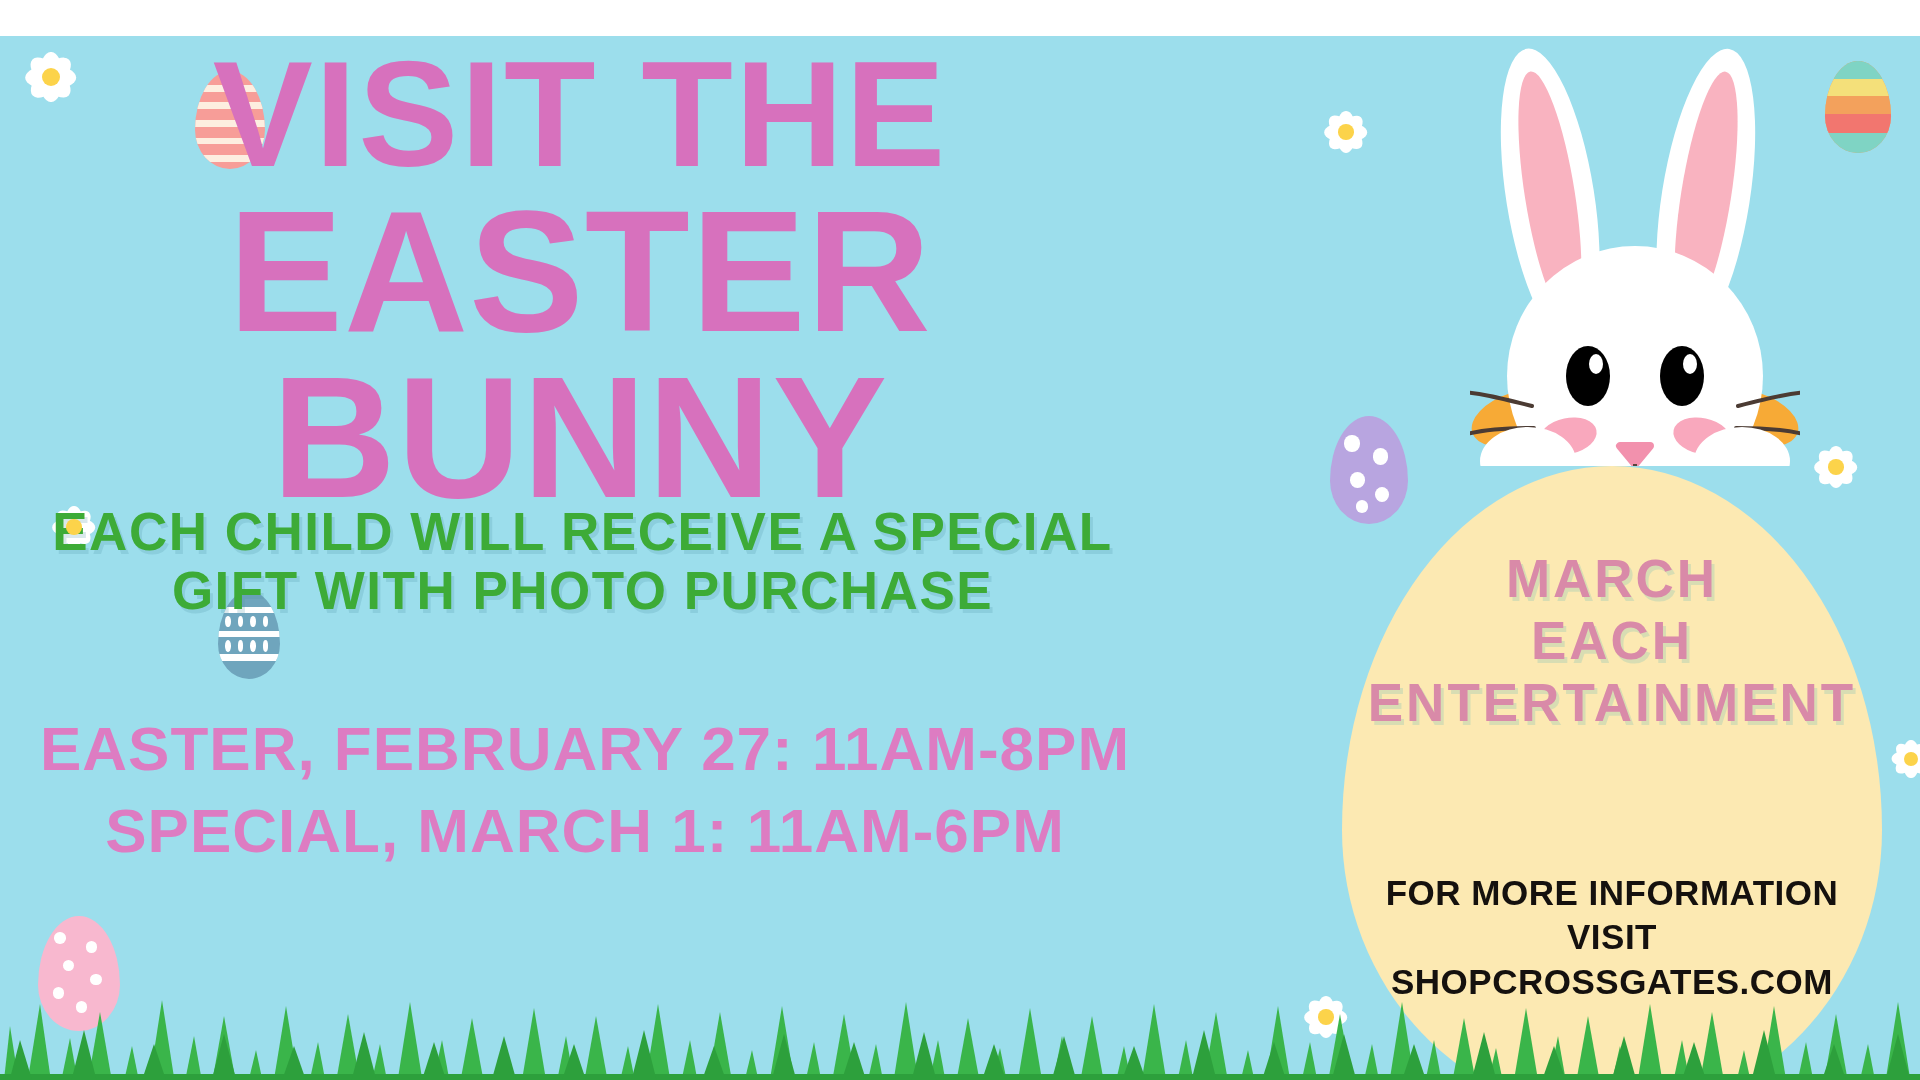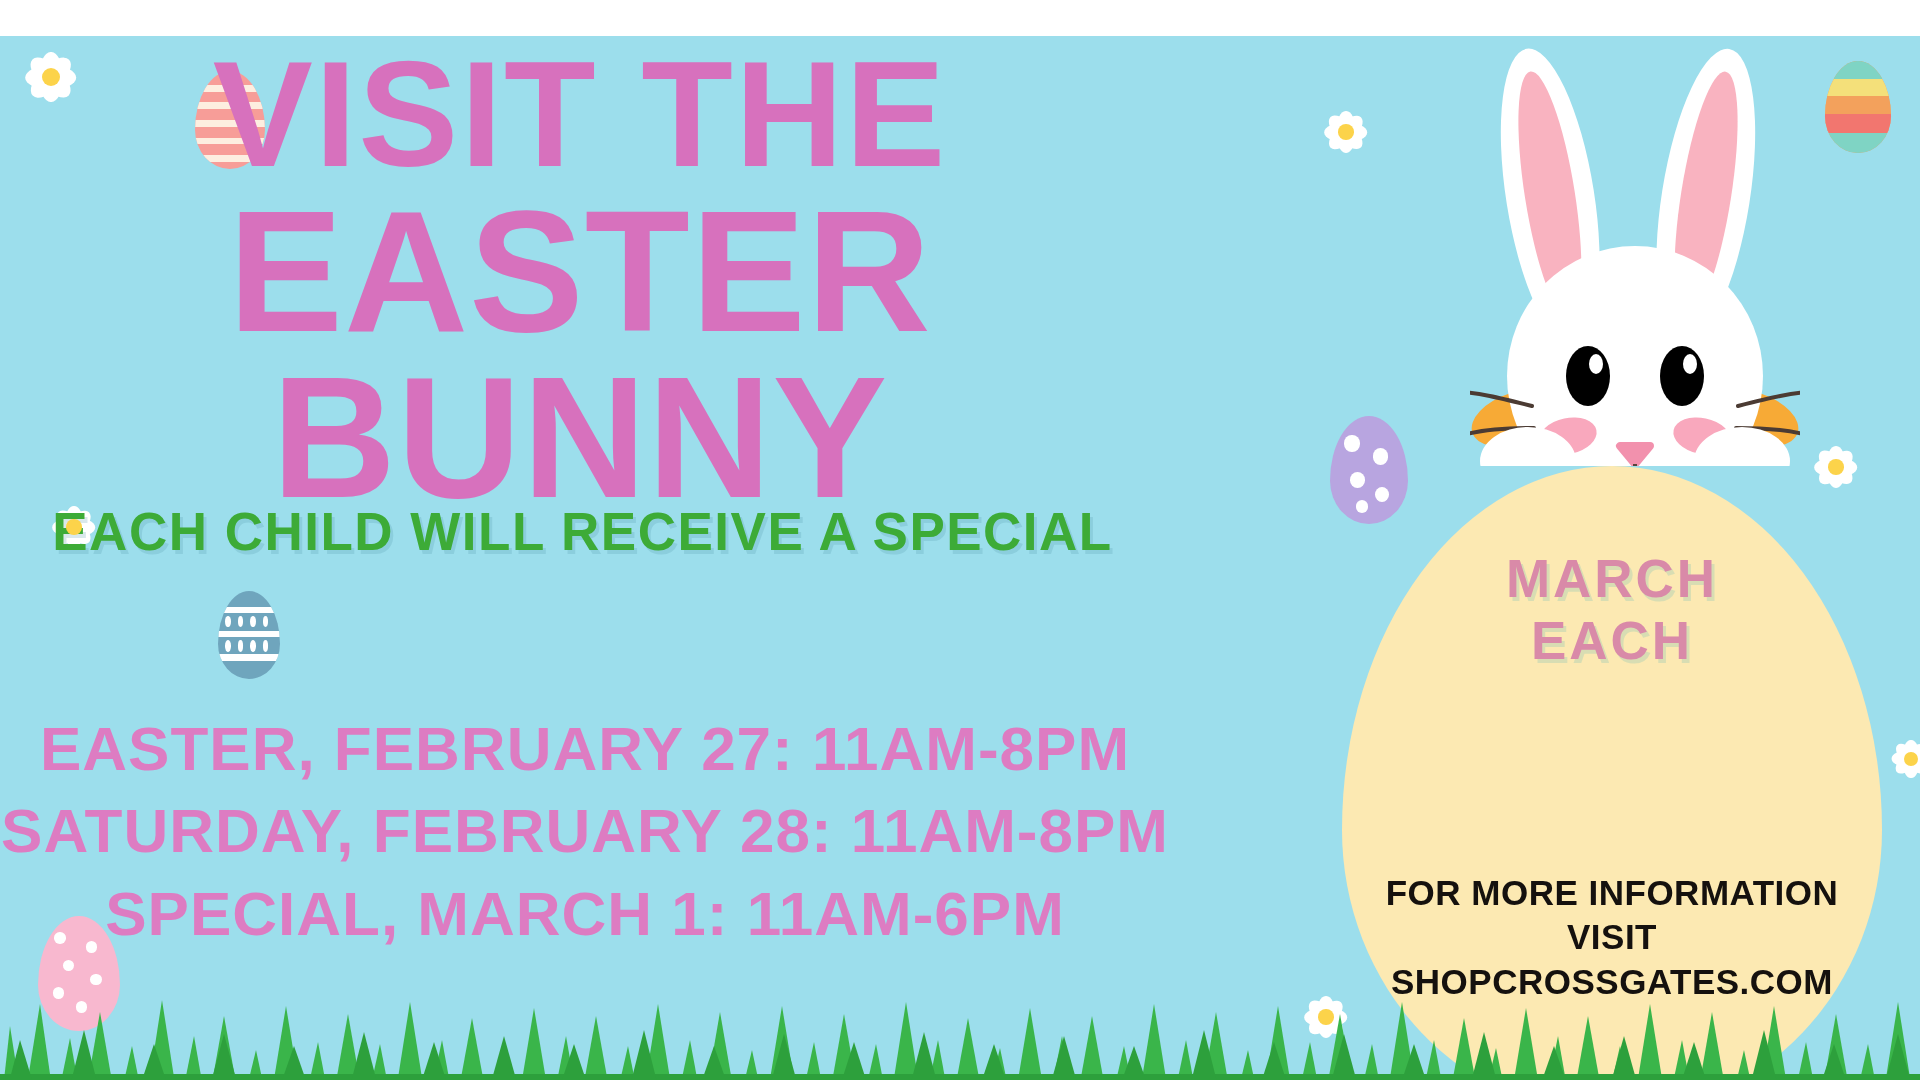--- a/index.html
+++ b/index.html
@@ -262,32 +262,33 @@
     <div class="core"></div>
   </div>
 
   <div class="headline">
     <span class="l1">VISIT THE</span>
     <span class="l2">EASTER BUNNY</span>
   </div>
 
   <div class="subtitle">
     <span>EACH CHILD WILL RECEIVE A SPECIAL</span>
+    <span>GIFT WITH PHOTO PURCHASE</span>
   </div>
 
   <div class="dates">
     <span>EASTER, FEBRUARY 27: 11AM-8PM</span>
-    <span>SATURDAY, FEBRUARY 28: 11AM-8PM</span>
     <span>SPECIAL, MARCH 1: 11AM-6PM</span>
   </div>
 
   <div id="bigegg">
     <div class="egg-head">
       <span>MARCH</span>
       <span>EACH</span>
+      <span>ENTERTAINMENT</span>
     </div>
     <div class="egg-info">
       <span>FOR MORE INFORMATION</span>
       <span>VISIT SHOPCROSSGATES.COM</span>
     </div>
   </div>
 
   <svg id="bunny" viewBox="0 0 330 420">
 
     <g transform="rotate(-9 90 200)">

